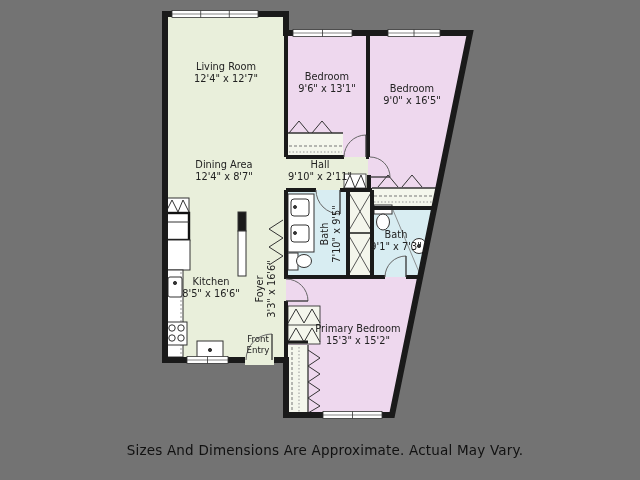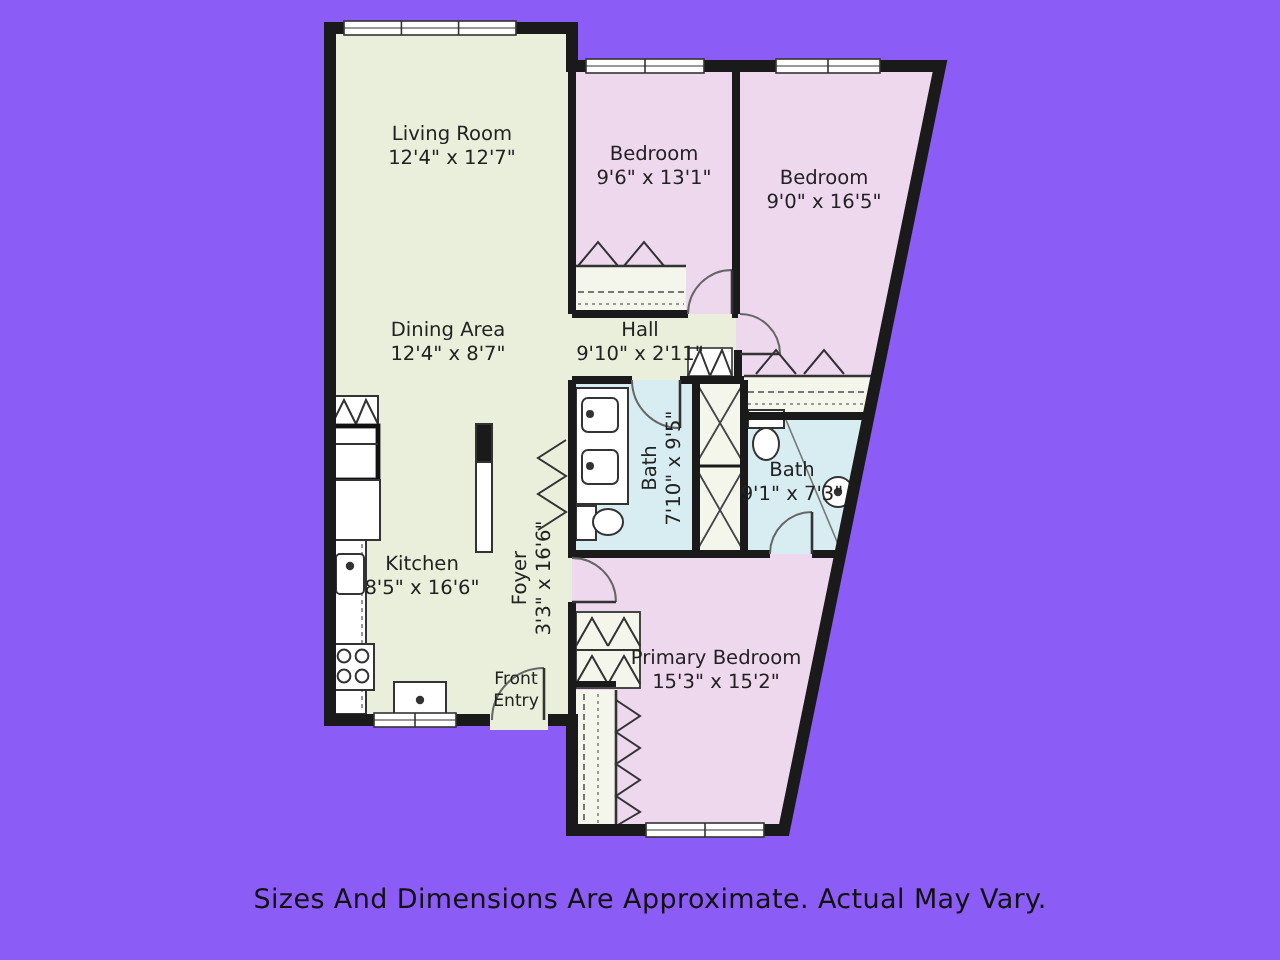--- a/index.html
+++ b/index.html
@@ -1,16 +1,16 @@
 <!DOCTYPE html>
 <html><head>
 <meta charset="utf-8">
 <style>
   html,body{margin:0;padding:0;background:#ffffff;}
-  .canvas{position:relative;width:640px;height:480px;background:#8b5cf6;overflow:hidden;
+  .canvas{position:relative;width:640px;height:480px;background:#737373;overflow:hidden;
           font-family:"DejaVu Sans", sans-serif;}
   svg{position:absolute;left:0;top:0;}
   .room-label{font-family:"DejaVu Sans", sans-serif;font-size:9.8px;fill:#222222;text-anchor:middle;}
   .entry-label{font-family:"DejaVu Sans", sans-serif;font-size:8.6px;fill:#222222;text-anchor:middle;}
   .disclaimer{position:absolute;left:5px;top:442px;width:640px;text-align:center;
               font-size:13.5px;color:#111111;letter-spacing:0.2px;}
 </style>
 </head>
 <body>
 

